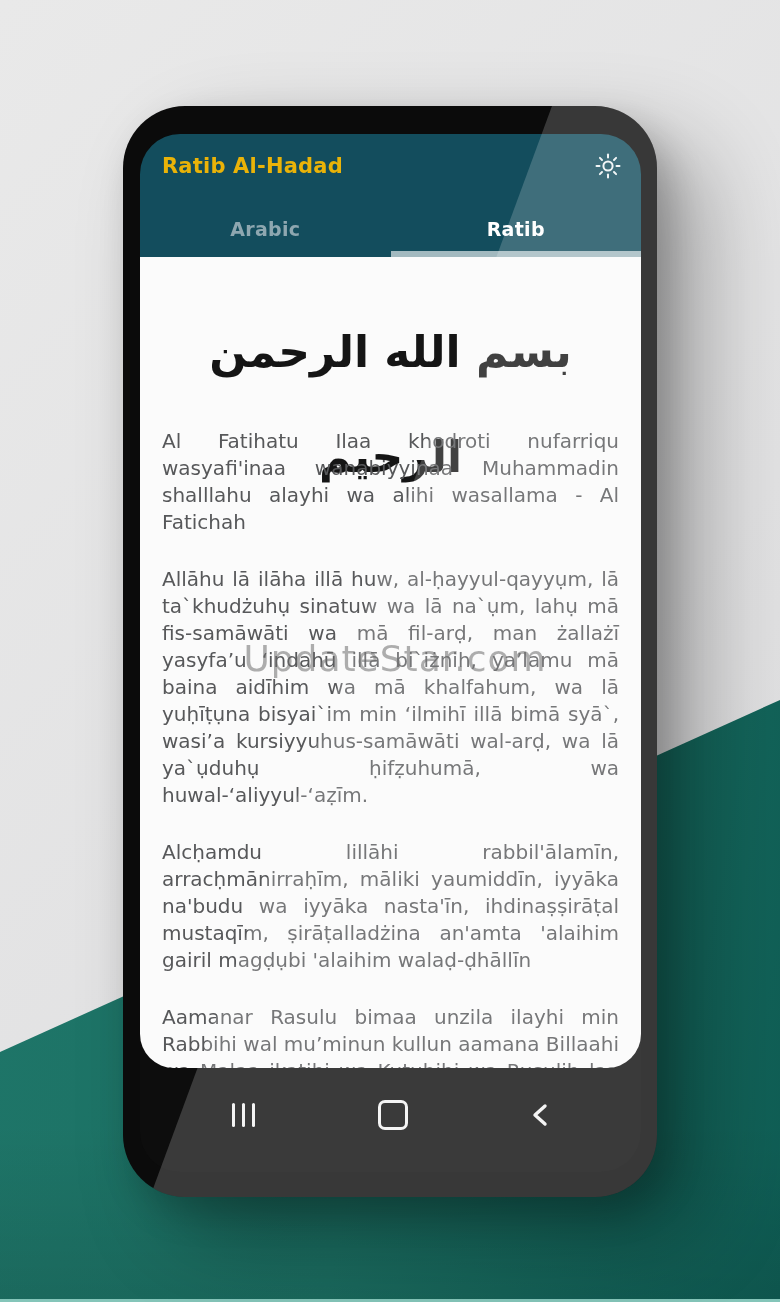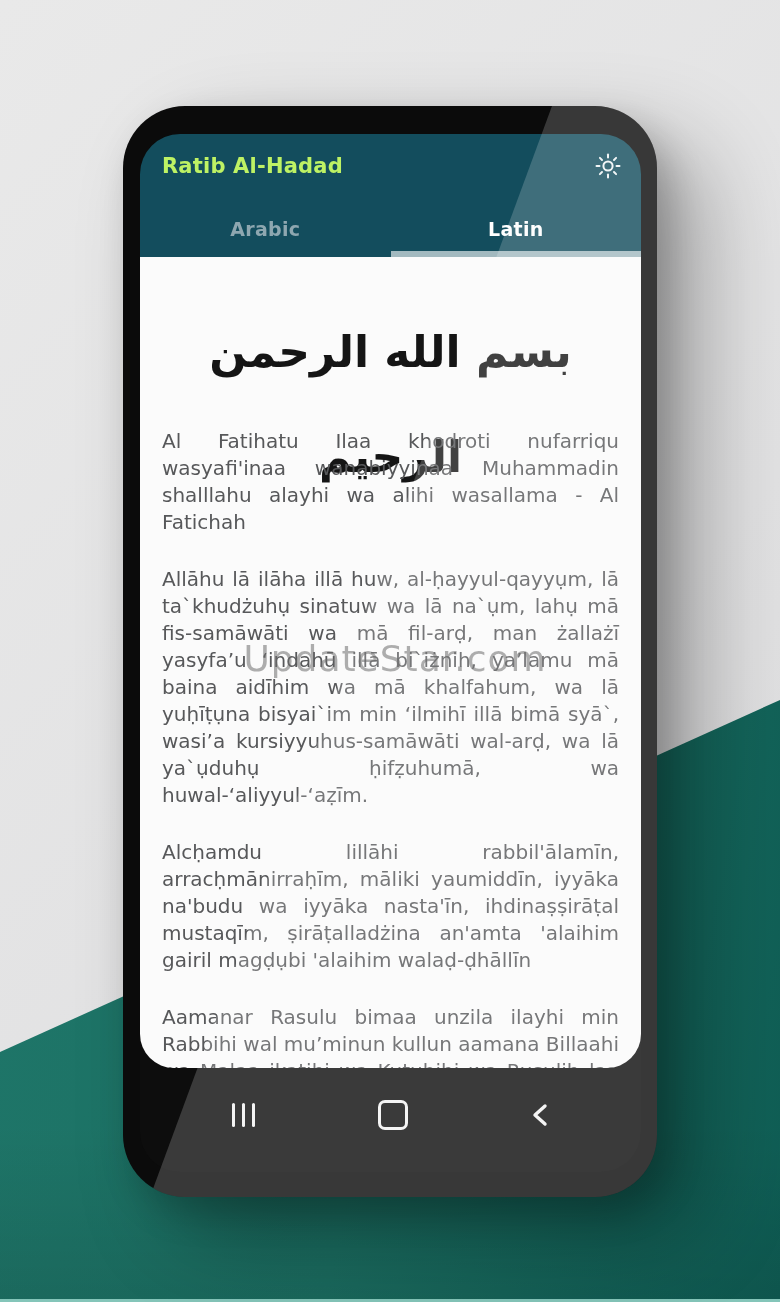--- a/index.html
+++ b/index.html
@@ -20,21 +20,21 @@
   .phone{position:absolute;left:123px;top:106px;width:534px;height:1091px;
     background:#0b0b0b;border-radius:62px;
     box-shadow:46px 40px 90px rgba(0,0,0,0.30),12px 16px 36px rgba(0,0,0,0.20);}
   .phone-clip{position:absolute;inset:0;border-radius:62px;overflow:hidden;}
   .screen{position:absolute;left:17px;top:28px;width:501px;height:1038px;
     background:#0d0d0d;border-radius:40px;overflow:hidden;
     display:flex;flex-direction:column;}
 
   
   .appbar{height:123px;flex:0 0 123px;background:#134d5d;position:relative;}
-  .appbar-title{position:absolute;left:22px;top:20px;color:#bef264;
+  .appbar-title{position:absolute;left:22px;top:20px;color:#eab308;
     font-size:21px;font-weight:700;letter-spacing:.2px;}
   .brightness{position:absolute;right:20px;top:19px;width:26px;height:26px;cursor:pointer;}
   .tabs{position:absolute;left:0;right:0;bottom:0;height:56px;display:flex;}
   .tab{flex:1;display:flex;align-items:center;justify-content:center;
     font-size:19px;font-weight:700;letter-spacing:.3px;cursor:pointer;}
   .tab.inactive{color:#8ea7b0;}
   .tab.active{color:#ffffff;}
   .tab-indicator{position:absolute;left:50%;right:0;bottom:0;height:6px;background:#a2b9bf;}
 
   
@@ -87,21 +87,21 @@
                 <line x1="21.5" y1="13" x2="24.5" y2="13"></line>
                 <line x1="4.9" y1="4.9" x2="7.0" y2="7.0"></line>
                 <line x1="19.0" y1="19.0" x2="21.1" y2="21.1"></line>
                 <line x1="21.1" y1="4.9" x2="19.0" y2="7.0"></line>
                 <line x1="7.0" y1="19.0" x2="4.9" y2="21.1"></line>
               </g>
             </svg>
           </div>
           <div class="tabs">
             <div class="tab inactive">Arabic</div>
-            <div class="tab active">Latin</div>
+            <div class="tab active">Ratib</div>
             <div class="tab-indicator"></div>
           </div>
         </div>
 
         <div class="content">
           <div class="bismillah">بسم الله الرحمن الرحيم</div>
           <p class="para">Al Fatihatu Ilaa khodroti nufarriqu wasyafi'inaa wanabiyyinaa Muhammadin shalllahu alayhi wa alihi wasallama - Al Fatichah</p>
           <p class="para">Allāhu lā ilāha illā huw, al-ḥayyul-qayyụm, lā ta`khudżuhụ sinatuw wa lā na`ụm, lahụ mā fis-samāwāti wa mā fil-arḍ, man żallażī yasyfa’u ‘indahū illā bi`iżnih, ya’lamu mā baina aidīhim wa mā khalfahum, wa lā yuḥīṭụna bisyai`im min ‘ilmihī illā bimā syā`, wasi’a kursiyyuhus-samāwāti wal-arḍ, wa lā ya`ụduhụ ḥifẓuhumā, wa huwal-‘aliyyul-‘aẓīm.</p>
           <p class="para">Alcḥamdu lillāhi rabbil'ālamīn, arracḥmānirraḥīm, māliki yaumiddīn, iyyāka na'budu wa iyyāka nasta'īn, ihdinaṣṣirāṭal mustaqīm, ṣirāṭalladżina an'amta 'alaihim gairil magḍụbi 'alaihim walaḍ-ḍhāllīn</p>
           <p class="para">Aamanar Rasulu bimaa unzila ilayhi min Rabbihi wal mu’minun kullun aamana Billaahi wa Malaa ikatihi wa Kutubihi wa Rusulih laa nufarriqu bayna ahadin min Rusulih wa qaalu sami’naa Wa ata’naa</p>

